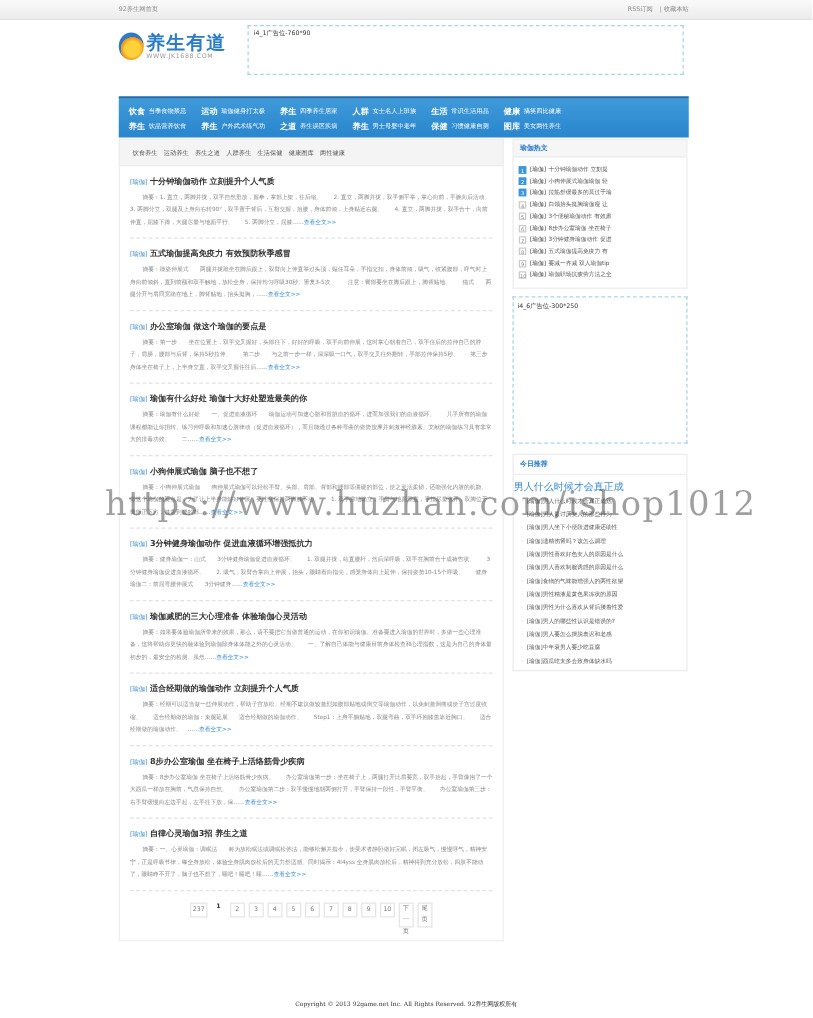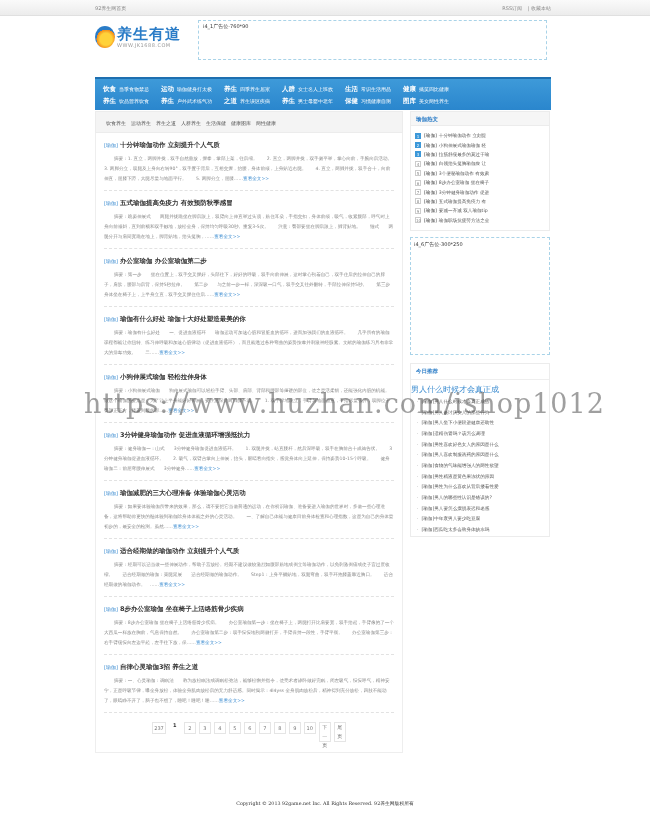--- a/index.html
+++ b/index.html
@@ -193,29 +193,29 @@
     <div id="articles">
         <div class="item">
           <div class="title"><a class="tag">[瑜伽]</a><a>十分钟瑜伽动作 立刻提升个人气质</a></div>
           <div class="desc"><span>摘要：1. 直立，两脚并拢，双手自然垂放，握拳，掌部上架，往后缩。　　2. 直立，两脚并拢，双手侧平举，掌心向前，手腕向后活动。　　3. 两脚分立，双腿及上身向右转90°，双手置于背后，互相交握，抬腰，身体前倾，上身贴近右腿。　　4. 直立，两脚并拢，双手合十，向前伸直，屈膝下蹲，大腿尽量与地面平行。　　5. 两脚分立，屈膝……</span><a class="more">查看全文&gt;&gt;</a></div>
         </div>
         <div class="item">
           <div class="title"><a class="tag">[瑜伽]</a><a>五式瑜伽提高免疫力 有效预防秋季感冒</a></div>
           <div class="desc"><span>摘要：跪姿伸展式　　两腿并拢跪坐在脚后跟上，双臂向上伸直举过头顶，贴住耳朵，手指交扣，身体前倾，吸气，收紧腹部，呼气时上身向前倾斜，直到前额和双手触地，放松全身，保持均匀呼吸30秒。重复3-5次。　　注意：臀部要坐在脚后跟上，脚背贴地。　　猫式　　两腿分开与肩同宽跪在地上，脚背贴地，抬头挺胸，……</span><a class="more">查看全文&gt;&gt;</a></div>
         </div>
         <div class="item">
-          <div class="title"><a class="tag">[瑜伽]</a><a>办公室瑜伽 办公室瑜伽第二步</a></div>
+          <div class="title"><a class="tag">[瑜伽]</a><a>办公室瑜伽 做这个瑜伽的要点是</a></div>
           <div class="desc"><span>摘要：第一步　　坐在位置上，双手交叉握好，头部往下，好好的呼吸，双手向前伸展，这时掌心朝着自己，双手住后的拉伸自己的脖子，肩膀，腰部与后背，保持5秒拉伸。　　第二步　　与之前一步一样，深深吸一口气，双手交叉往外翻转，手部拉伸保持5秒。　　第三步　　身体坐在椅子上，上半身立直，双手交叉握住往后……</span><a class="more">查看全文&gt;&gt;</a></div>
         </div>
         <div class="item">
           <div class="title"><a class="tag">[瑜伽]</a><a>瑜伽有什么好处 瑜伽十大好处塑造最美的你</a></div>
           <div class="desc"><span>摘要：瑜伽有什么好处　　一、促进血液循环　　瑜伽运动可加速心脏和冒脏血的循环，进而加强我们的血液循环。　　几乎所有的瑜伽课程都能让你扭转、练习伸呼吸和加速心脏律动（促进血液循环），而且能透过各种弯曲的姿势按摩并刺激神经腺素。文献的瑜伽练习具有非常大的排毒功效。　　二……</span><a class="more">查看全文&gt;&gt;</a></div>
         </div>
         <div class="item">
-          <div class="title"><a class="tag">[瑜伽]</a><a>小狗伸展式瑜伽 轻松拉伸身体</a></div>
+          <div class="title"><a class="tag">[瑜伽]</a><a>小狗伸展式瑜伽 脑子也不想了</a></div>
           <div class="desc"><span>摘要：小狗伸展式瑜伽　　狗伸展式瑜伽可以轻松手臂、头部、肩部、背部和腰部等僵硬的部位，使之灵活柔韧，还能强化内脏的机能。做这个瑜伽的要点是，为了让上半身能好好伸展，要注意保持两脚膝不动。　　1. 双手撑地跪立，手臂与地面垂直，手指尽量张开，双脚位于臀部正下方，膝盖到腰的部……</span><a class="more">查看全文&gt;&gt;</a></div>
         </div>
         <div class="item">
           <div class="title"><a class="tag">[瑜伽]</a><a>3分钟健身瑜伽动作 促进血液循环增强抵抗力</a></div>
           <div class="desc"><span>摘要：健身瑜伽一：山式　　3分钟健身瑜伽促进血液循环。　　1. 双腿并拢，站直腰杆，然后深呼吸，双手在胸前合十成祷告状。　　3分钟健身瑜伽促进血液循环。　　2. 吸气，双臂合掌向上伸展，抬头，眼睛看向指尖，感觉身体向上延伸，保持姿势10-15个呼吸。　　健身瑜伽二：前屈弯腰伸展式　　3分钟健身……</span><a class="more">查看全文&gt;&gt;</a></div>
         </div>
         <div class="item">
           <div class="title"><a class="tag">[瑜伽]</a><a>瑜伽减肥的三大心理准备 体验瑜伽心灵活动</a></div>
           <div class="desc"><span>摘要：如果要体验瑜伽所带来的效果，那么，请不要把它当做普通的运动，在你初识瑜伽、准备要进入瑜伽的世界时，多做一些心理准备，这将帮助你更快的融体验到瑜伽除身体体能之外的心灵活动。　　一、了解自己体能与健康目前身体检查和心理指数，这是为自己的身体量初步的，最安全的检测。虽然……</span><a class="more">查看全文&gt;&gt;</a></div>
         </div>

